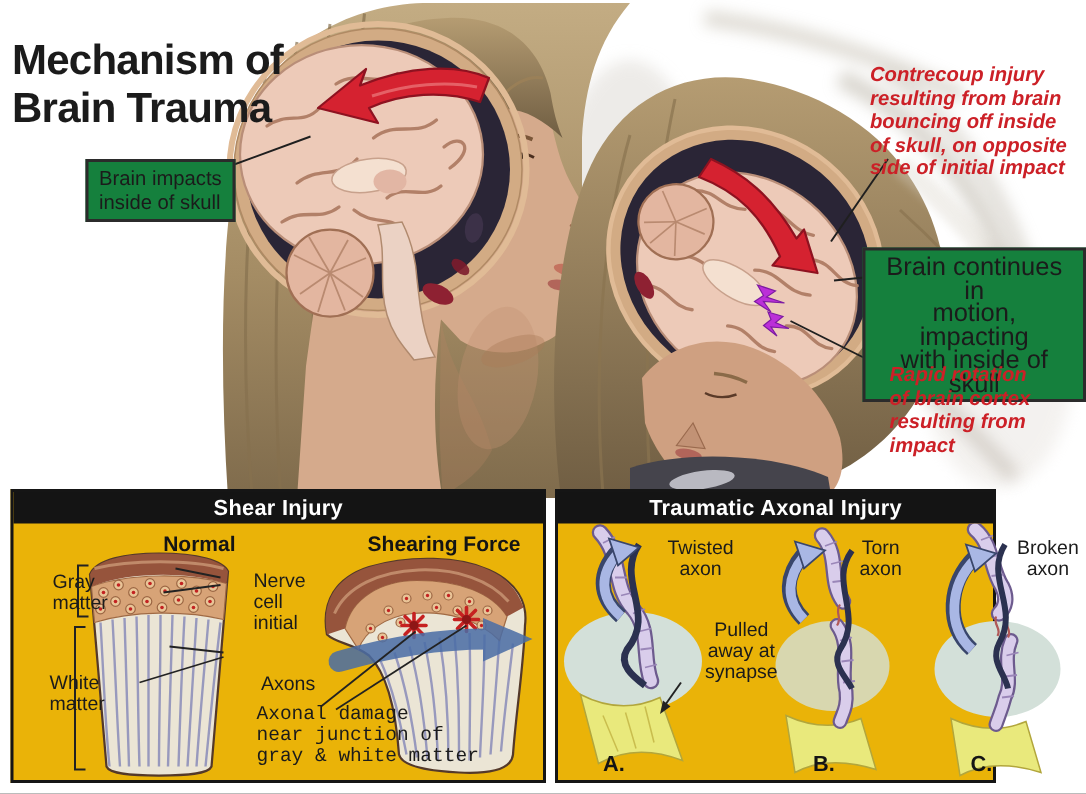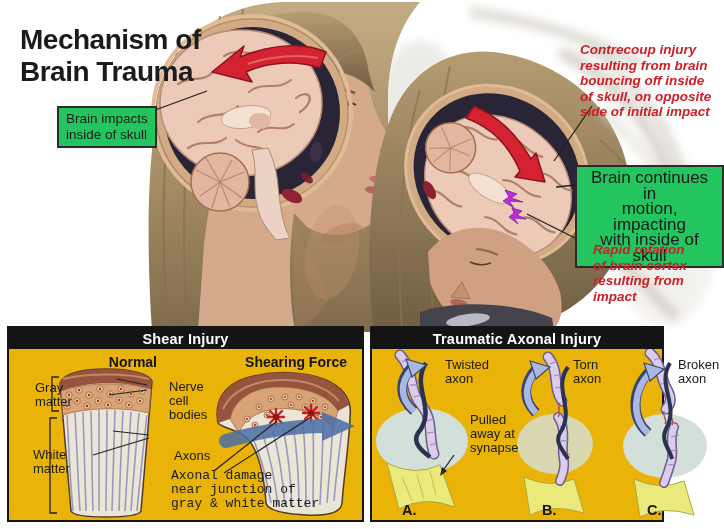--- a/index.html
+++ b/index.html
@@ -1,29 +1,29 @@
 <!DOCTYPE html>
 <html><head>
 <meta charset="utf-8">
 <style>
   html,body{margin:0;padding:0;background:#888;}
   .stage{position:relative;width:724px;height:529px;background:#ffffff;overflow:hidden;
          font-family:"Liberation Sans",sans-serif;margin:0 auto;}
   .art{position:absolute;left:0;top:0;width:724px;height:529px;}
   .pre{white-space:pre-line;}
   .page-title{position:absolute;left:8px;top:24px;font-size:28px;line-height:32px;
-              font-weight:bold;color:#1b1b1b;letter-spacing:-0.5px;margin-left:12px;}
-  .callout-box{position:absolute;background:#22c55e;border:2px solid #2b2b2b;
+              font-weight:bold;color:#1b1b1b;letter-spacing:-0.5px;}
+  .callout-box{position:absolute;background:#15803d;border:2px solid #2b2b2b;
                padding:3px 7px;font-size:13.5px;line-height:16px;color:#1b1b1b;}
   .note-red{position:absolute;color:#cc2027;font-weight:bold;font-style:italic;
             font-size:13.5px;line-height:15.5px;}
   .panel{position:absolute;top:326px;height:196px;background:#eab308;
          border:2.5px solid #151515;box-sizing:border-box;}
   .panel-shear{left:7px;width:357px;}
-  .panel-axonal{left:370px;width:294px;}
+  .panel-axonal{left:370px;width:294px;text-align:center;}
   .panel-header{position:absolute;left:0;top:0;right:0;height:21px;background:#141414;
                 color:#ffffff;display:flex;align-items:center;justify-content:center;
                 font-size:14.5px;font-weight:bold;letter-spacing:0.2px;}
   .panel-svg{position:absolute;left:0;top:21px;width:352px;height:170px;}
   .panel-axonal .panel-svg{width:341px;}
   .plabel{position:absolute;font-size:13px;line-height:14px;color:#1b1b1b;margin-left:20px;}
   .pheading{position:absolute;font-size:14px;font-weight:bold;color:#141414;text-align:right;}
   .figletter{position:absolute;font-size:14.5px;font-weight:bold;color:#141414;}
 </style>
 </head>
@@ -337,21 +337,21 @@
       </g>
     </svg>
     <div class="pheading" style="left:38px;top:26px;width:110px;">Normal</div>
     <div class="pheading" style="left:208px;top:26px;width:130px;">Shearing Force</div>
     <div class="plabel pre" style="left:6px;top:53px;">Gray
 matter</div>
     <div class="plabel pre" style="left:4px;top:120px;">White
 matter</div>
     <div class="plabel pre" style="left:140px;top:52px;">Nerve
 cell
-bodies</div>
+initial</div>
     <div class="plabel" style="left:145px;top:121px;">Axons</div>
     <div class="plabel pre" style="left:142px;top:141px;font-family:Liberation Mono, monospace;">Axonal damage
 near junction of
 gray &amp; white matter</div>
   </div>
 
   <div class="panel panel-axonal">
     <div class="panel-header">Traumatic Axonal Injury</div>
     <svg class="panel-svg" viewBox="0 0 341 170">
 

